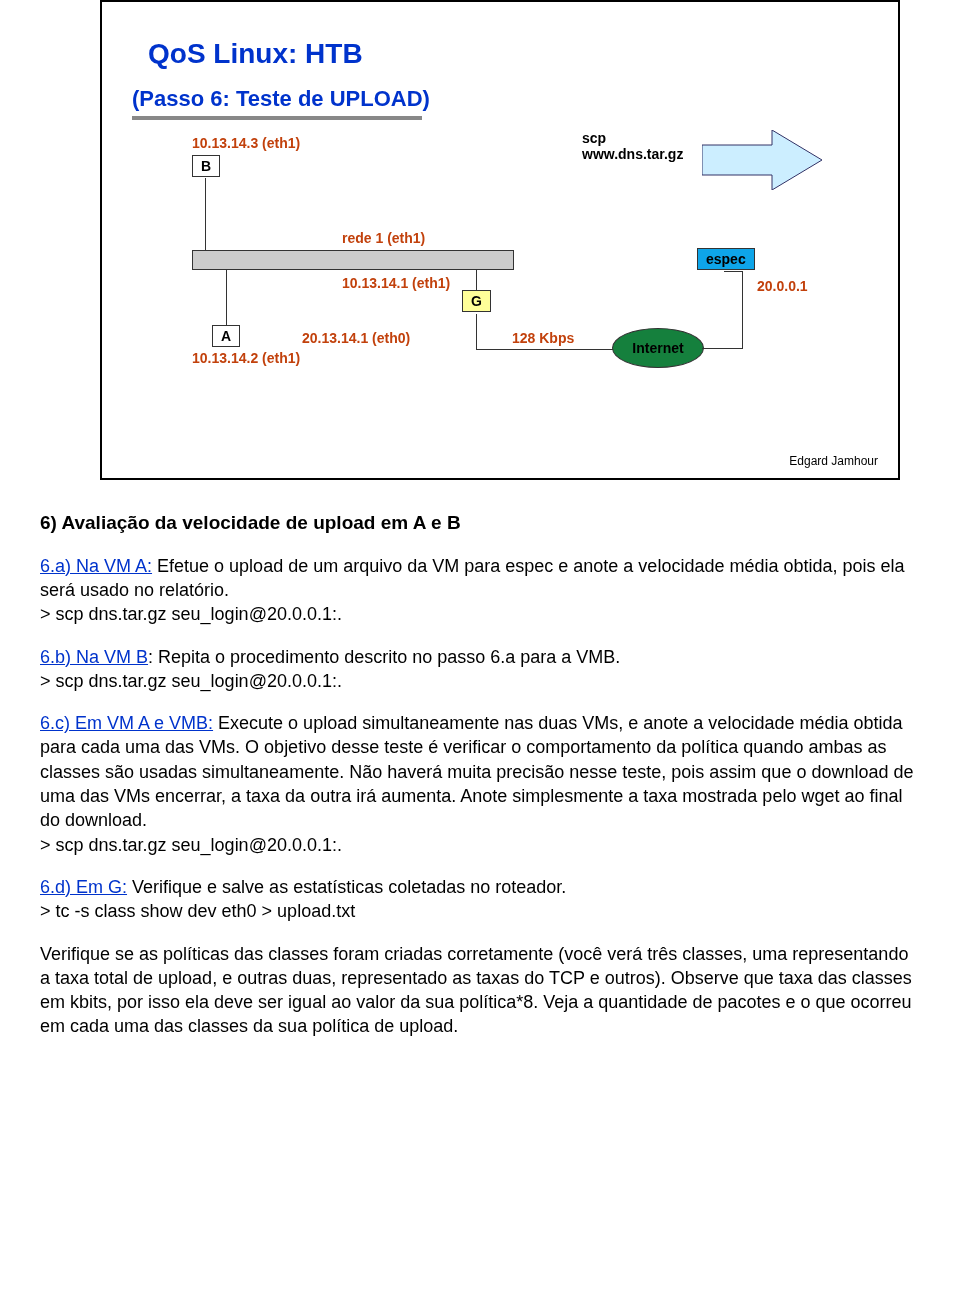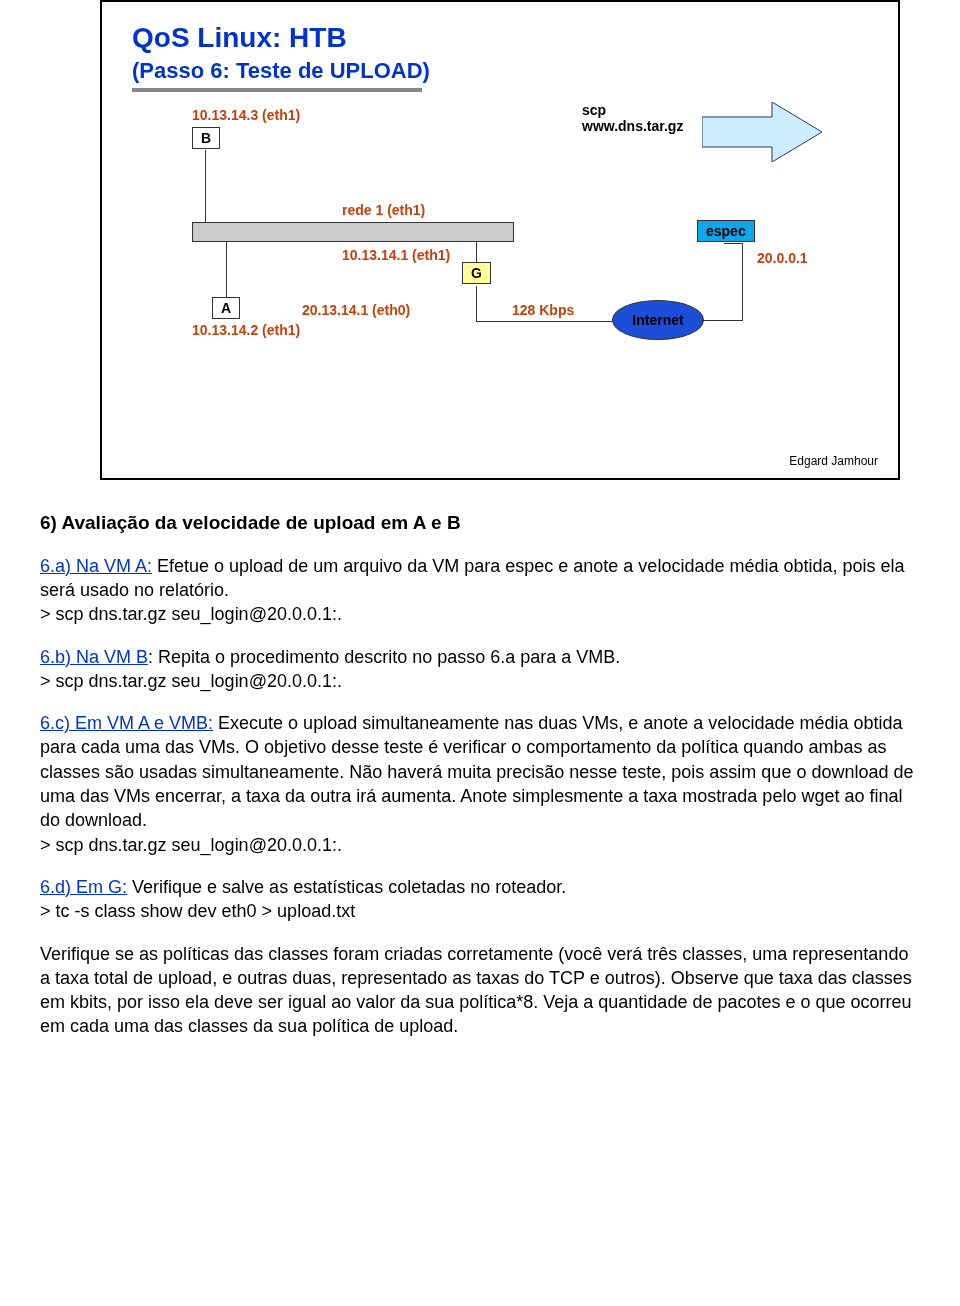--- a/index.html
+++ b/index.html
@@ -19,21 +19,21 @@
     margin: 0 20px 30px 60px;
     padding: 20px 30px 30px 30px;
     position: relative;
     height: 480px;
     box-sizing: border-box;
   }
   .slide-title {
     color: #0033cc;
     font-size: 28px;
     font-weight: bold;
-    margin: 0;
+    margin: 16px;
   }
   .slide-subtitle {
     color: #0033cc;
     font-size: 22px;
     font-weight: bold;
     margin: 4px 0 4px 0;
   }
   .title-rule {
     width: 290px;
     height: 0;
@@ -65,21 +65,21 @@
     background: #cccccc;
     height: 18px;
   }
   .lbl {
     font-size: 14px;
     font-weight: bold;
     color: #c2410c;
   }
   .internet-oval {
     border: 1px solid #333;
-    background: #1d4ed8;
+    background: #15803d;
     border-radius: 50%;
     width: 90px;
     height: 38px;
     text-align: center;
     line-height: 38px;
     font-size: 14px;
     font-weight: bold;
   }
   svg.big-arrow {
     position: absolute;

